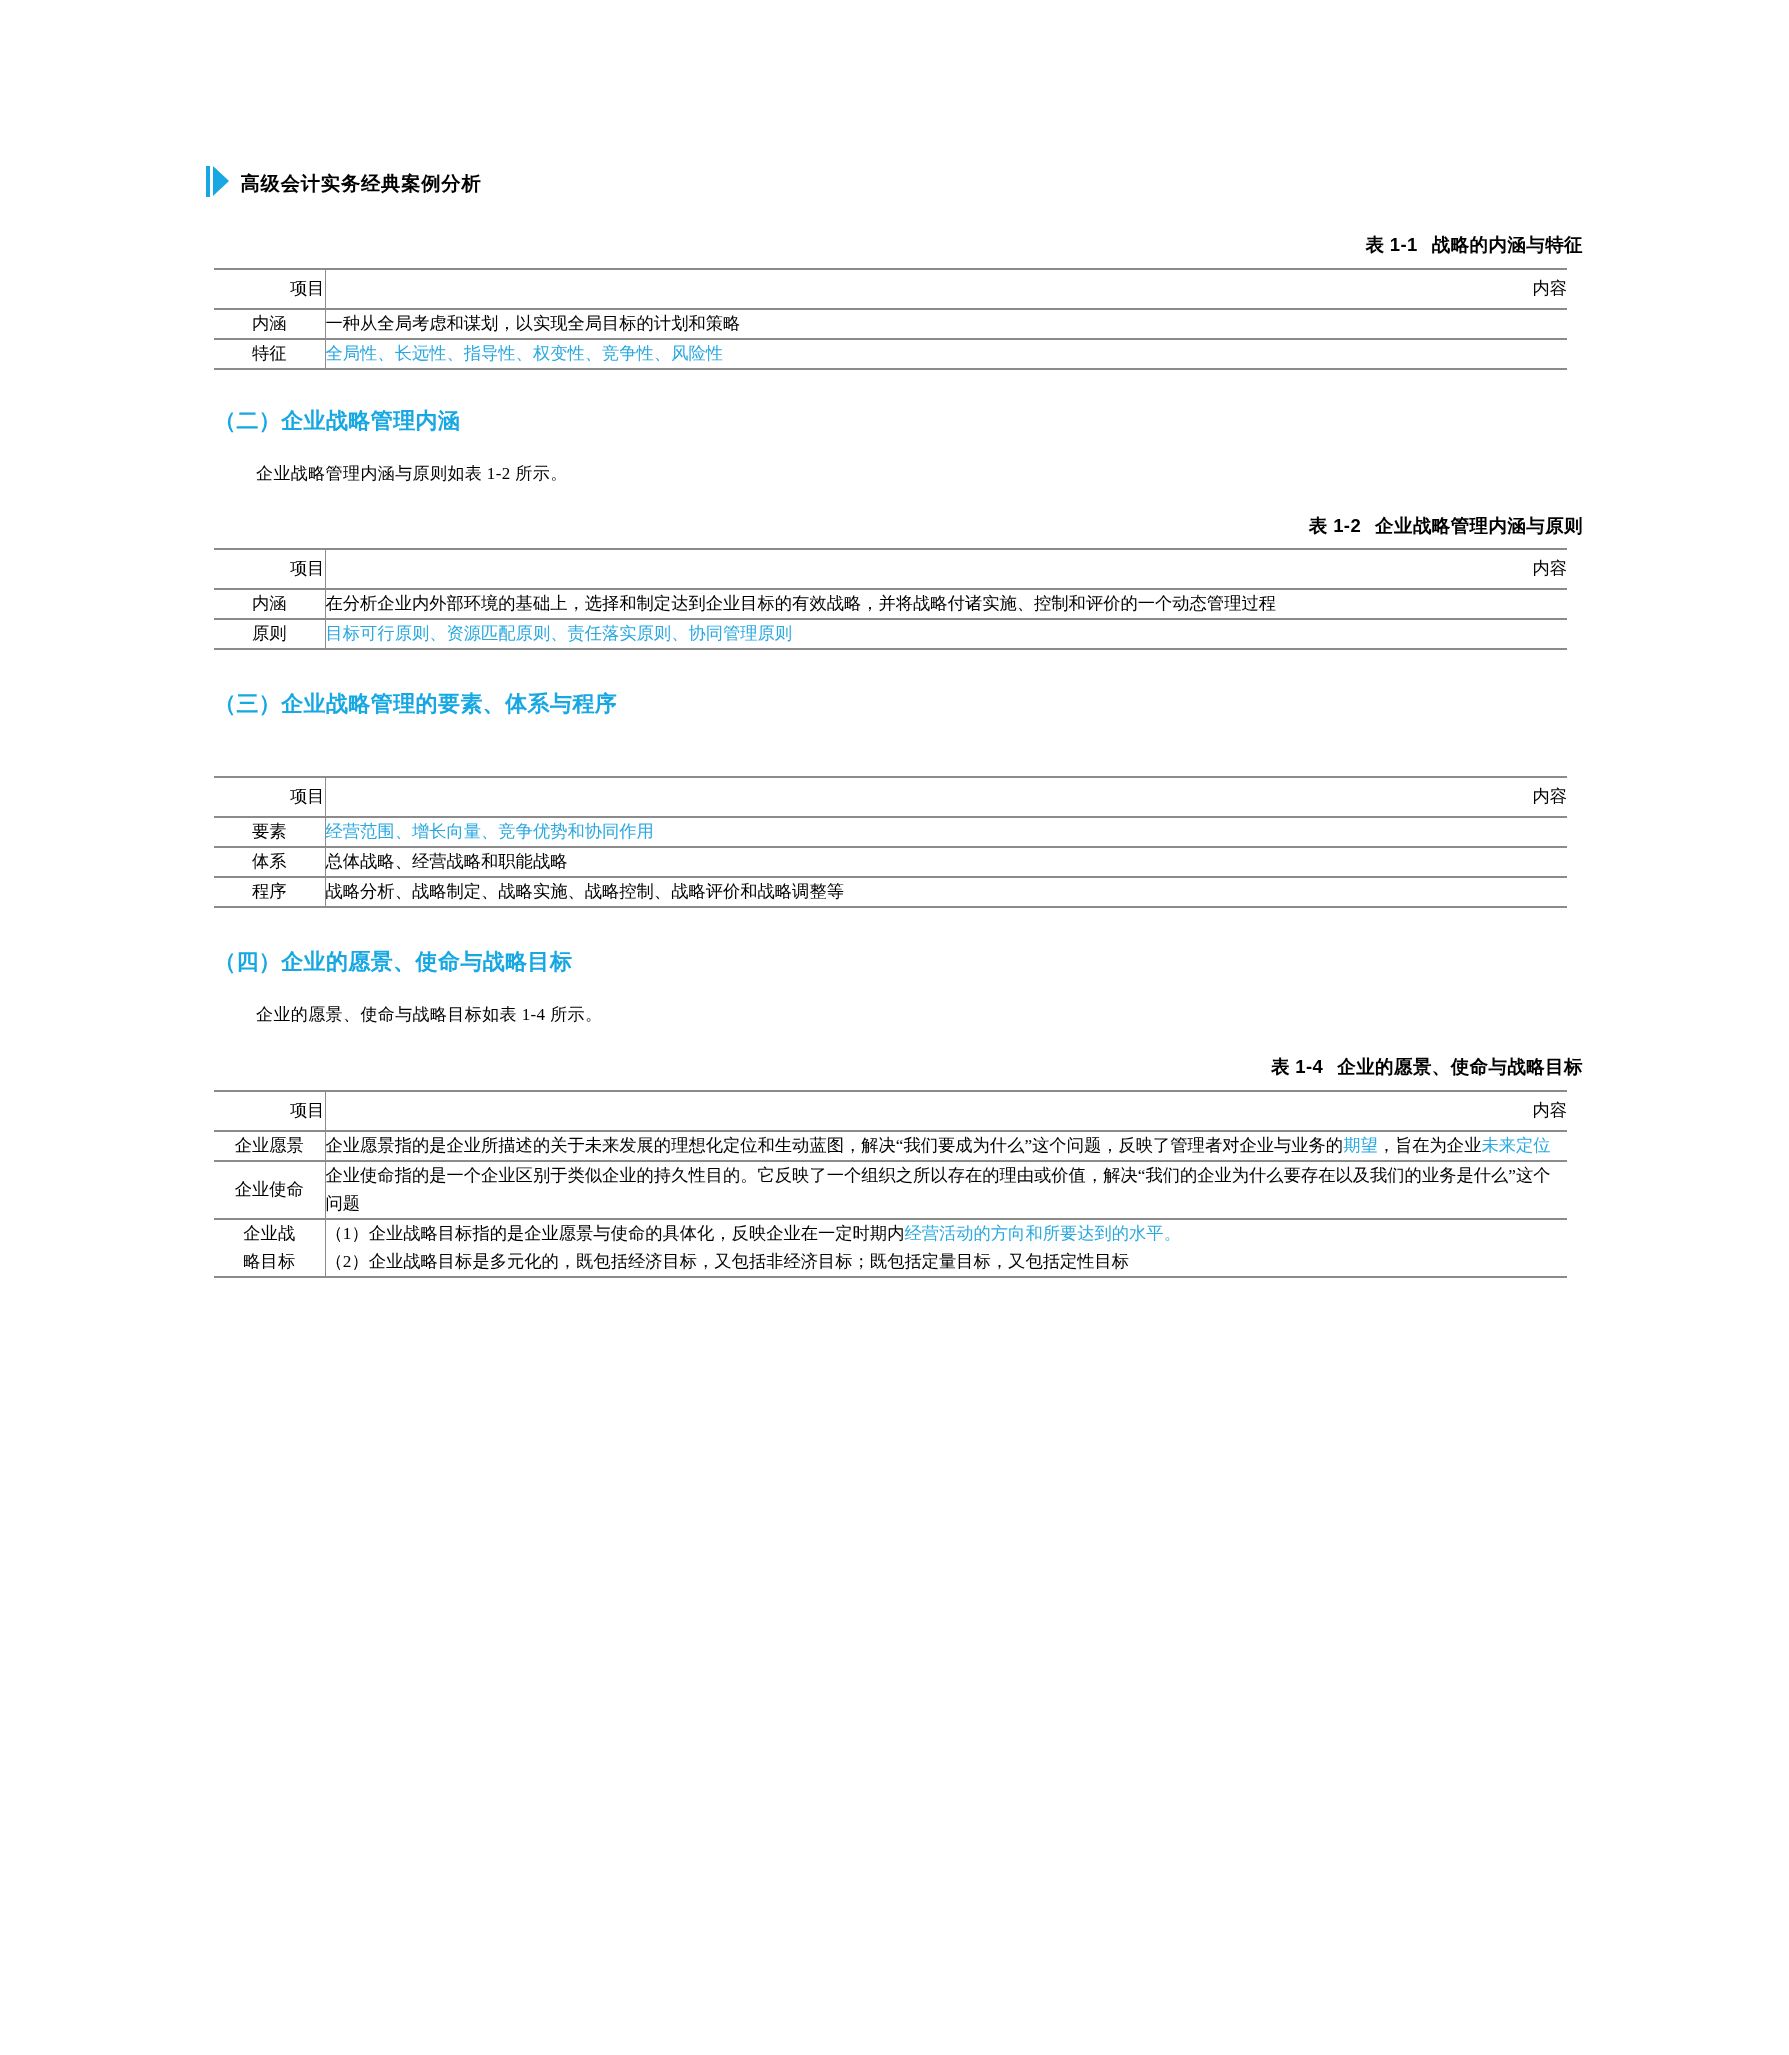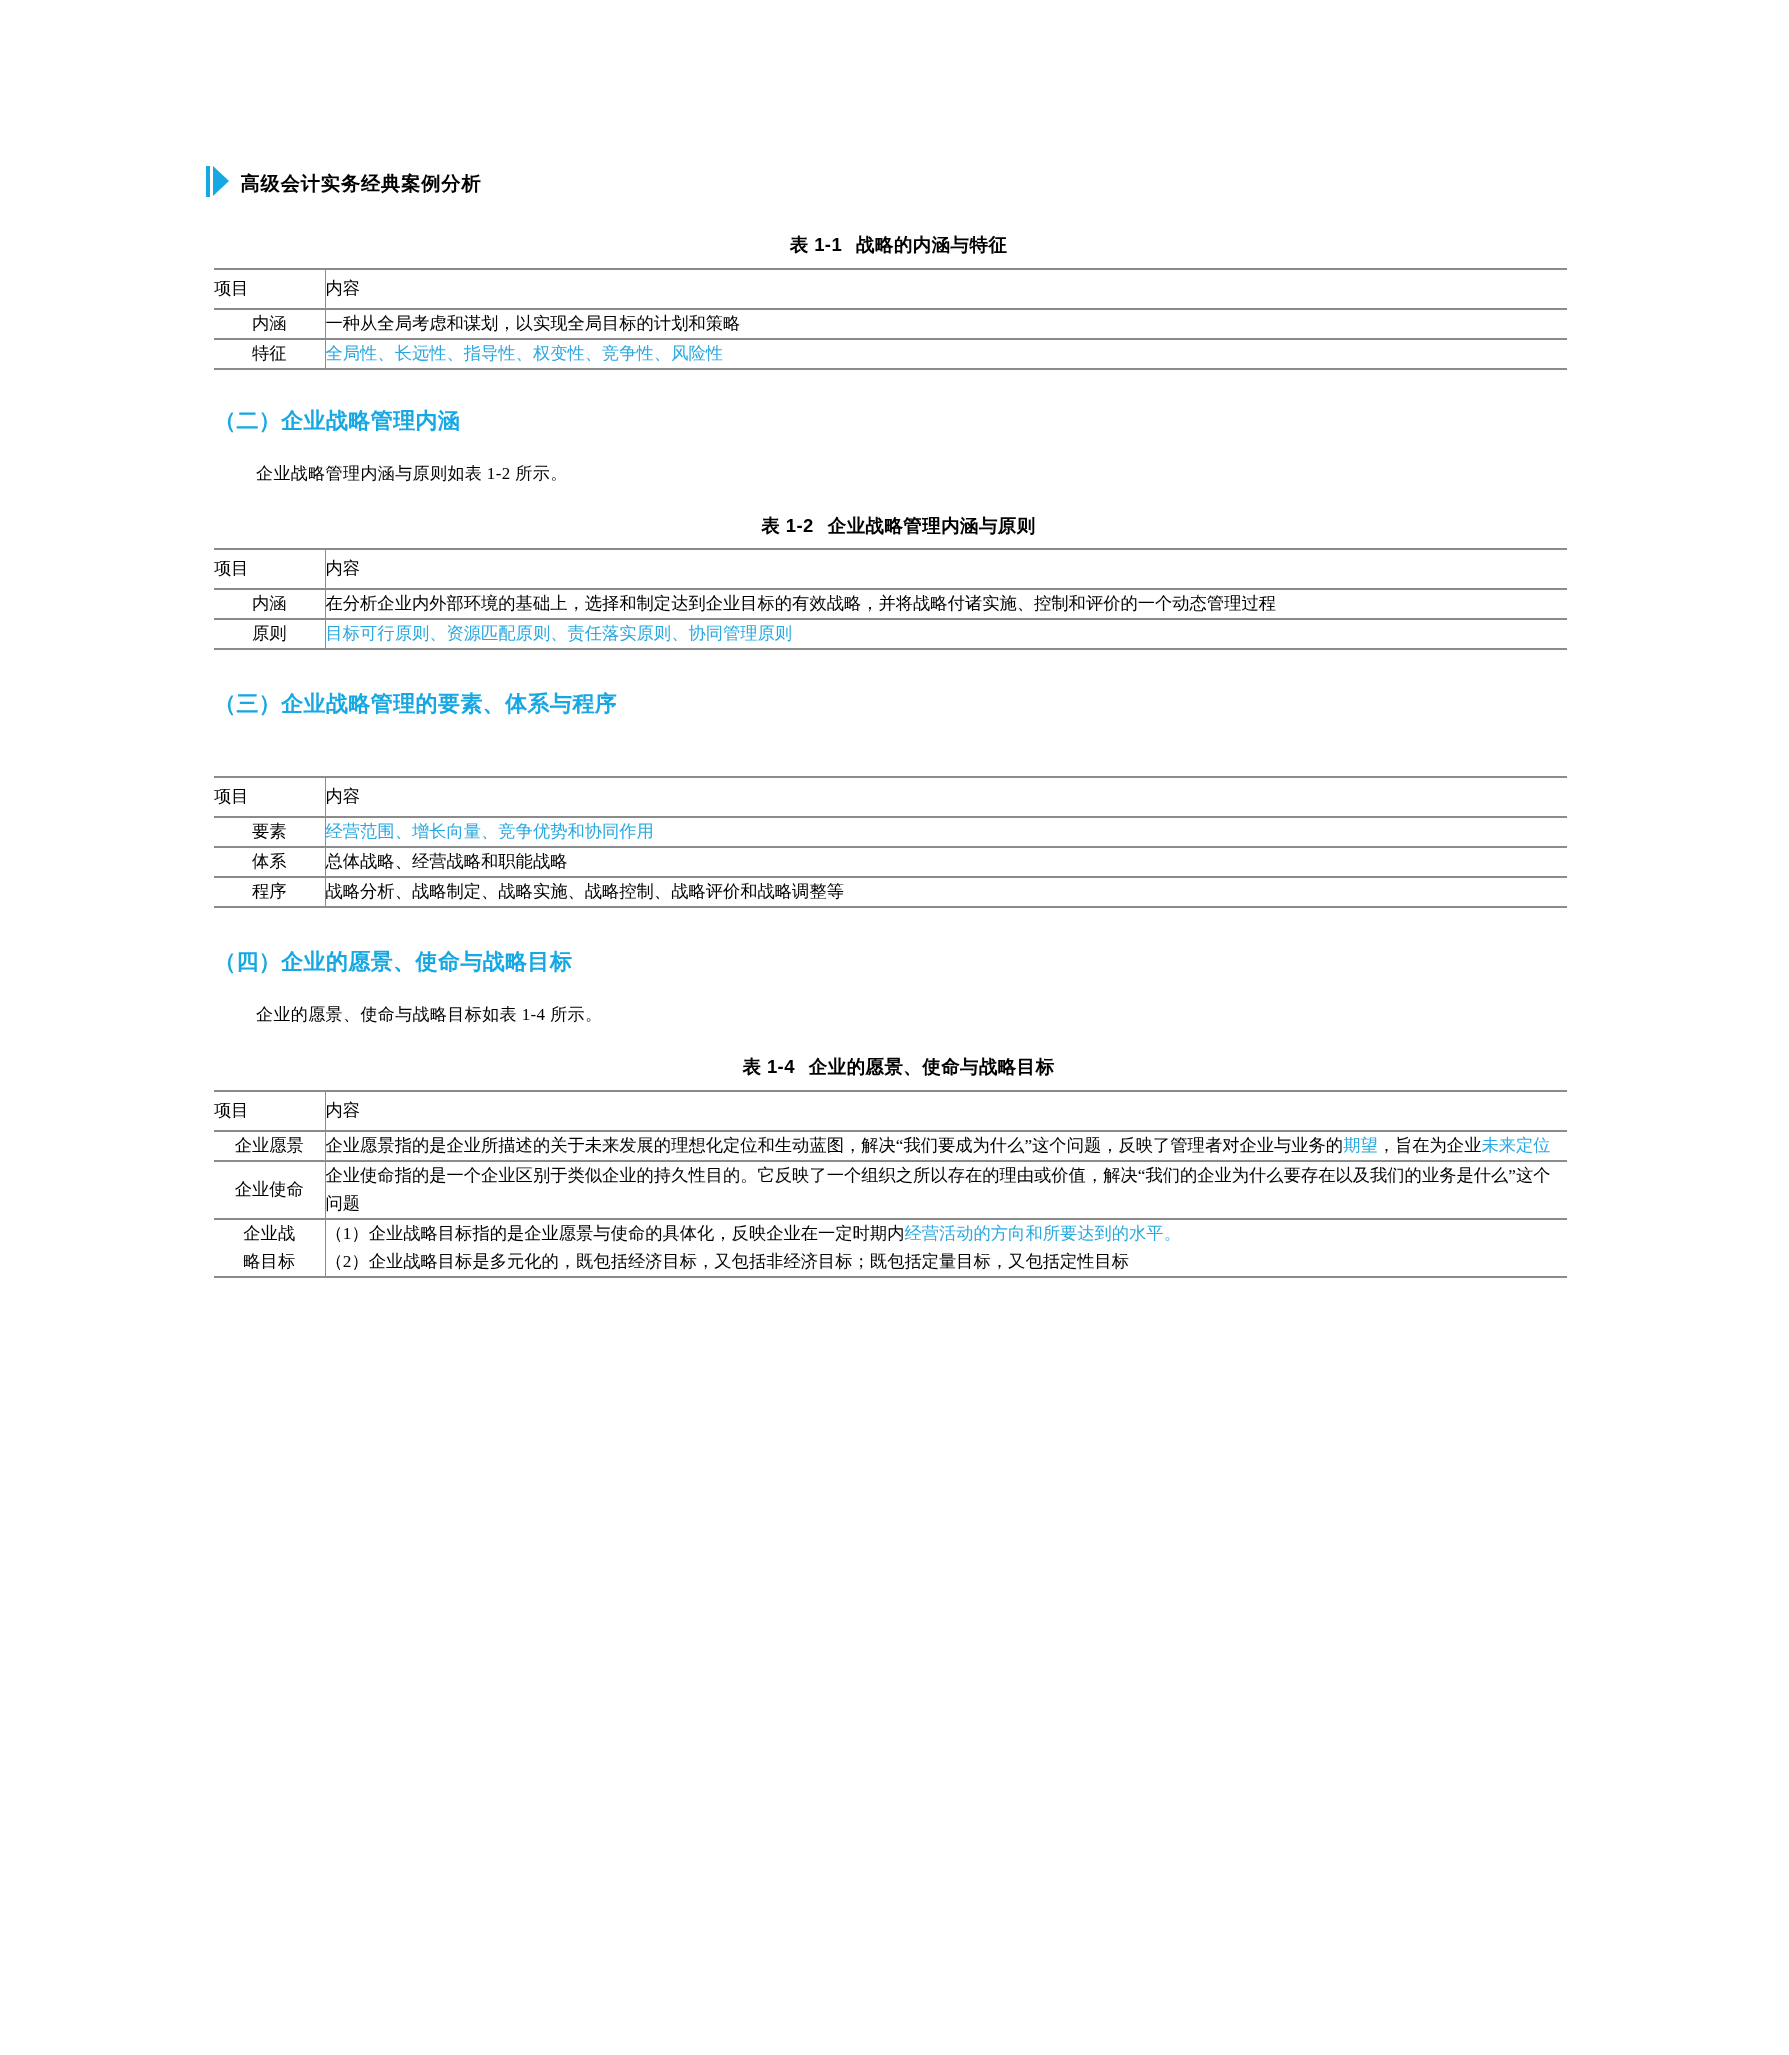--- a/index.html
+++ b/index.html
@@ -65,21 +65,21 @@
     font-family: "Liberation Sans", "DejaVu Sans", sans-serif;
     font-weight: bold;
     font-size: 19.3px;
     letter-spacing: 0.8px;
     color: #000000;
     white-space: nowrap;
   }
 
   
   .table-caption {
-    text-align: center;
+    text-align: right;
     font-family: "Liberation Sans", "DejaVu Sans", sans-serif;
     font-weight: bold;
     font-size: 18.5px;
     letter-spacing: 0.4px;
     color: #000;
   }
   .cap-sp { display: inline-block; width: 14px; }
 
   
   table.doc-table {
@@ -102,21 +102,21 @@
     color: #000;
     font-family: "Liberation Serif", "DejaVu Serif", serif;
   }
   table.doc-table th:first-child,
   table.doc-table td:first-child { border-left: 0; }
 
   table.doc-table thead th {
     border-top: 2.9px solid #8b8b8b;
     border-bottom: 2.9px solid #8b8b8b;
     height: 38px;
-    text-align: left;
+    text-align: right;
     font-weight: normal;
   }
   table.doc-table tbody tr td {
     border-bottom: 2.9px solid #8b8b8b;
   }
   table.doc-table tbody tr:last-child td {
     border-bottom: 2.9px solid #8b8b8b;
   }
   td.itemcell {
     text-align: center;

